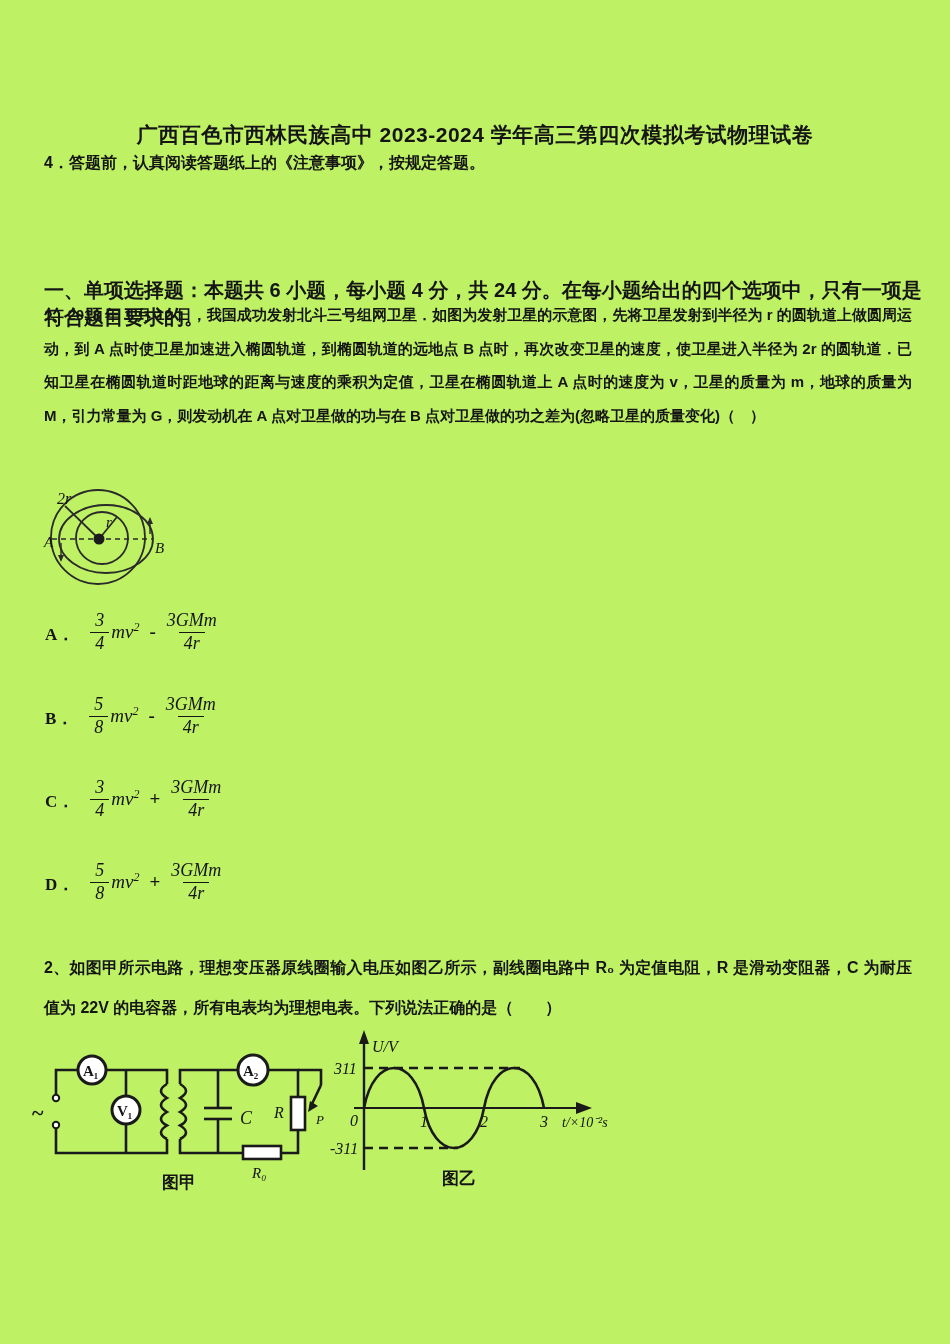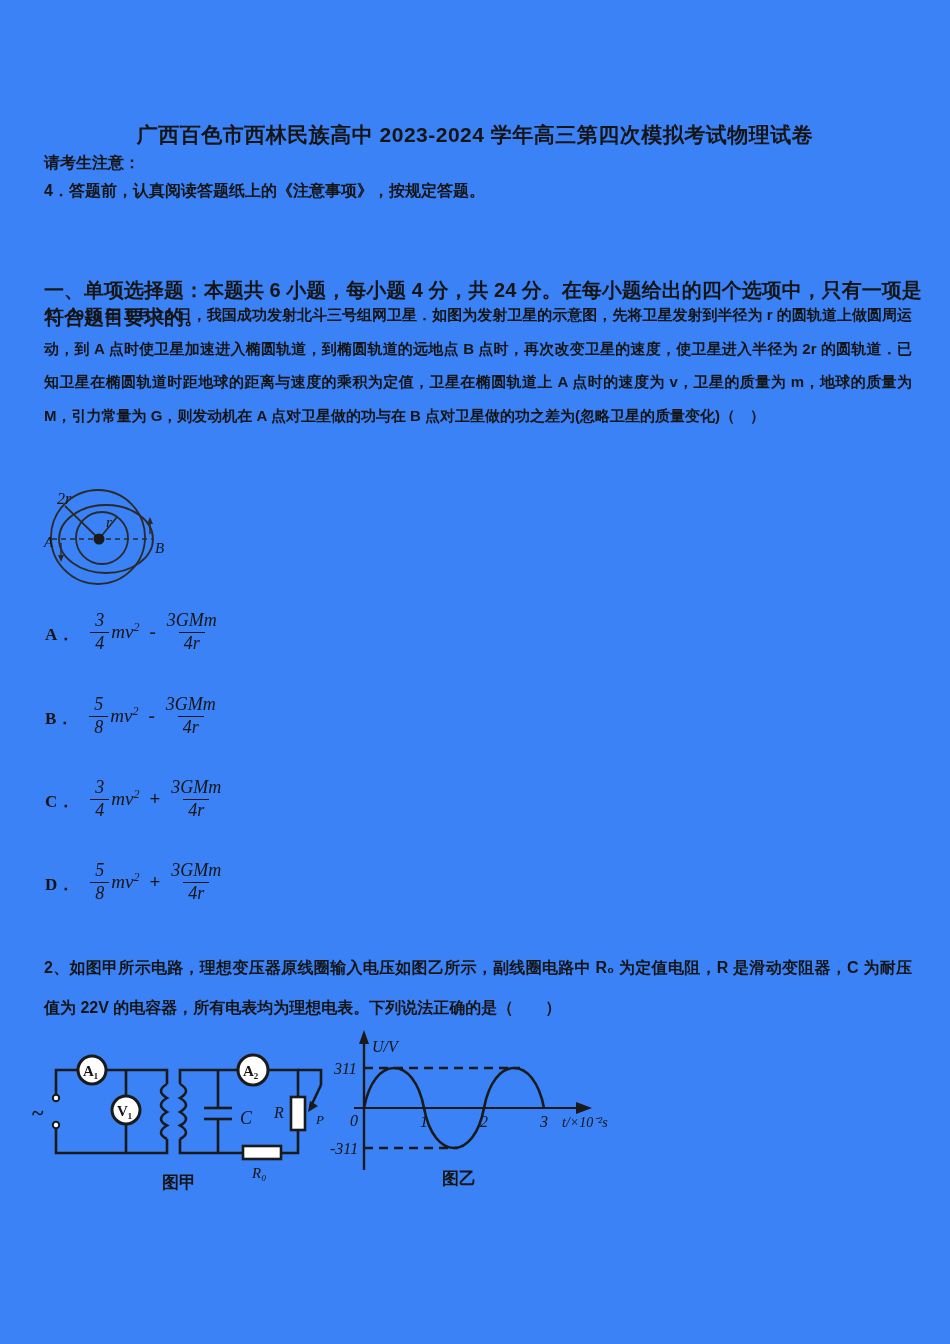--- a/index.html
+++ b/index.html
@@ -1,18 +1,18 @@
 <!DOCTYPE html>
 <html><head>
 <meta charset="utf-8">
 <style>
   html,body { margin:0; padding:0; background:#ffffff; }
   .page {
     position:relative; width:950px; height:1344px; margin:0 auto;
-    background:#3b82f6; color:#151515; overflow:hidden;
+    background:#bef264; color:#151515; overflow:hidden;
     font-family:"Liberation Sans", sans-serif;
   }
   .page-title {
     position:absolute; top:107px; left:0; width:100%;
     text-align:center; font-size:21px; font-weight:700; letter-spacing:0.5px;
   }
   .notice { position:absolute; top:149px; left:44px; width:866px;
     font-size:16px; line-height:27.5px; font-weight:600; }
   .notice p { margin:0; text-align:justify; }
   .section-heading {
@@ -53,21 +53,20 @@
   .svg-meter { font-family:"Liberation Serif", serif; font-weight:700; }
 </style>
 </head>
 <body>
 
 <div class="page">
 
   <h1 class="page-title">广西百色市西林民族高中 2023-2024 学年高三第四次模拟考试物理试卷</h1>
 
   <div class="notice">
-    <p>请考生注意：</p>
     <p>4．答题前，认真阅读答题纸上的《注意事项》，按规定答题。</p>
   </div>
 
   <div class="section-heading">一、单项选择题：本题共 6 小题，每小题 4 分，共 24 分。在每小题给出的四个选项中，只有一项是符合题目要求的。</div>
 
   <p class="q1-text">1、2018 年 1 月 12 日，我国成功发射北斗三号组网卫星．如图为发射卫星的示意图，先将卫星发射到半径为 r 的圆轨道上做圆周运动，到 A 点时使卫星加速进入椭圆轨道，到椭圆轨道的远地点 B 点时，再次改变卫星的速度，使卫星进入半径为 2r 的圆轨道．已知卫星在椭圆轨道时距地球的距离与速度的乘积为定值，卫星在椭圆轨道上 A 点时的速度为 v，卫星的质量为 m，地球的质量为 M，引力常量为 G，则发动机在 A 点对卫星做的功与在 B 点对卫星做的功之差为(忽略卫星的质量变化)（　）</p>
 
   <svg class="orbit-figure" width="140" height="118" viewBox="0 0 140 118">
     <g fill="none" stroke="#2a2a2a" stroke-width="1.8">
       <circle cx="58" cy="58" r="47"></circle>

